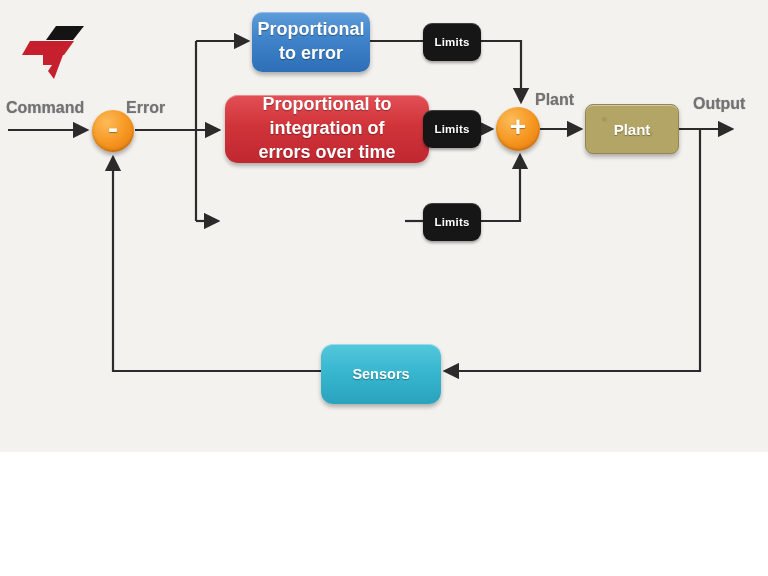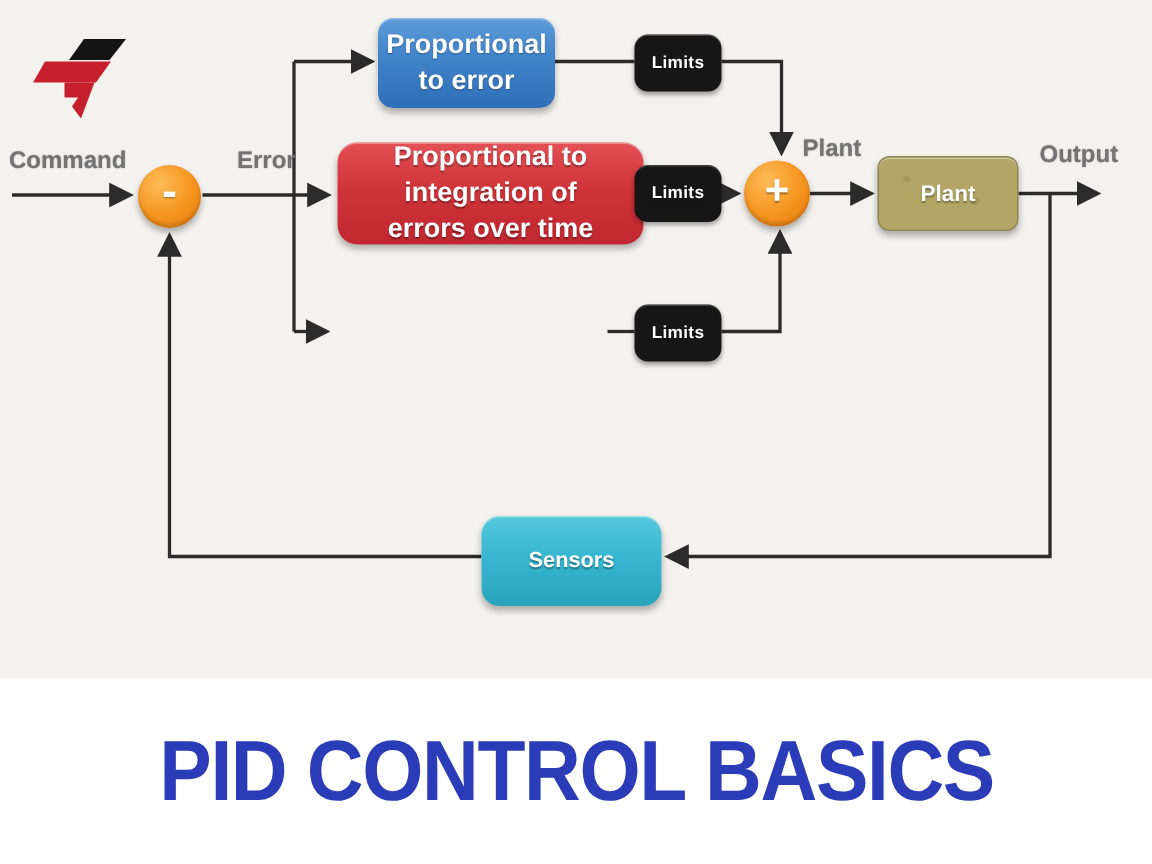--- a/index.html
+++ b/index.html
@@ -34,21 +34,21 @@
            radial-gradient(circle at 70% 60%, rgba(139,128,74,.35) 0 2px, transparent 3px),
            #b2a565;
          border:1px solid #938655;
          box-shadow:0 3px 4px rgba(0,0,0,.28), inset 0 1px 0 rgba(255,255,255,.4);}
   .sensors{left:321px;top:344px;width:120px;height:60px;border-radius:12px;font-size:14.5px;
            background:linear-gradient(180deg,#55c7db 0%,#38b7d0 45%,#2aa3bd 100%);
            box-shadow:0 3px 4px rgba(0,0,0,.28), inset 0 1px 0 rgba(255,255,255,.4);}
   .flabel{position:absolute;z-index:2;font-weight:bold;font-size:16px;color:#737373;
           text-shadow:0 0 1px rgba(27,27,47,.4);}
   .lbl-command{left:6px;top:99px;}
-  .lbl-error{left:158px;top:99px;text-align:right;}
+  .lbl-error{left:126px;top:99px;text-align:right;}
   .lbl-signal{left:535px;top:91px;}
   .lbl-output{left:693px;top:95px;}
   .logo{position:absolute;left:16px;top:22px;z-index:2;}
   .titlebar{position:absolute;left:0;top:452px;width:768px;height:124px;background:#ffffff;
             display:flex;align-items:center;justify-content:center;}
   .title{color:#2b3cb8;font-weight:bold;font-size:57px;letter-spacing:-1px;
          transform:scaleX(.92);white-space:nowrap;}
 </style>
 </head>
 <body>
@@ -99,16 +99,13 @@
     <div class="node block blk-i">Proportional to integration of errors over time</div>
 
     <div class="node limits lim1">Limits</div>
     <div class="node limits lim2">Limits</div>
     <div class="node limits lim3">Limits</div>
 
     <div class="node sensors">Sensors</div>
     <div class="node plant">Plant</div>
   </div>
 
-  <div class="titlebar">
-    <div class="title">PID CONTROL BASICS</div>
-  </div>
 </div>
 
 </body></html>

